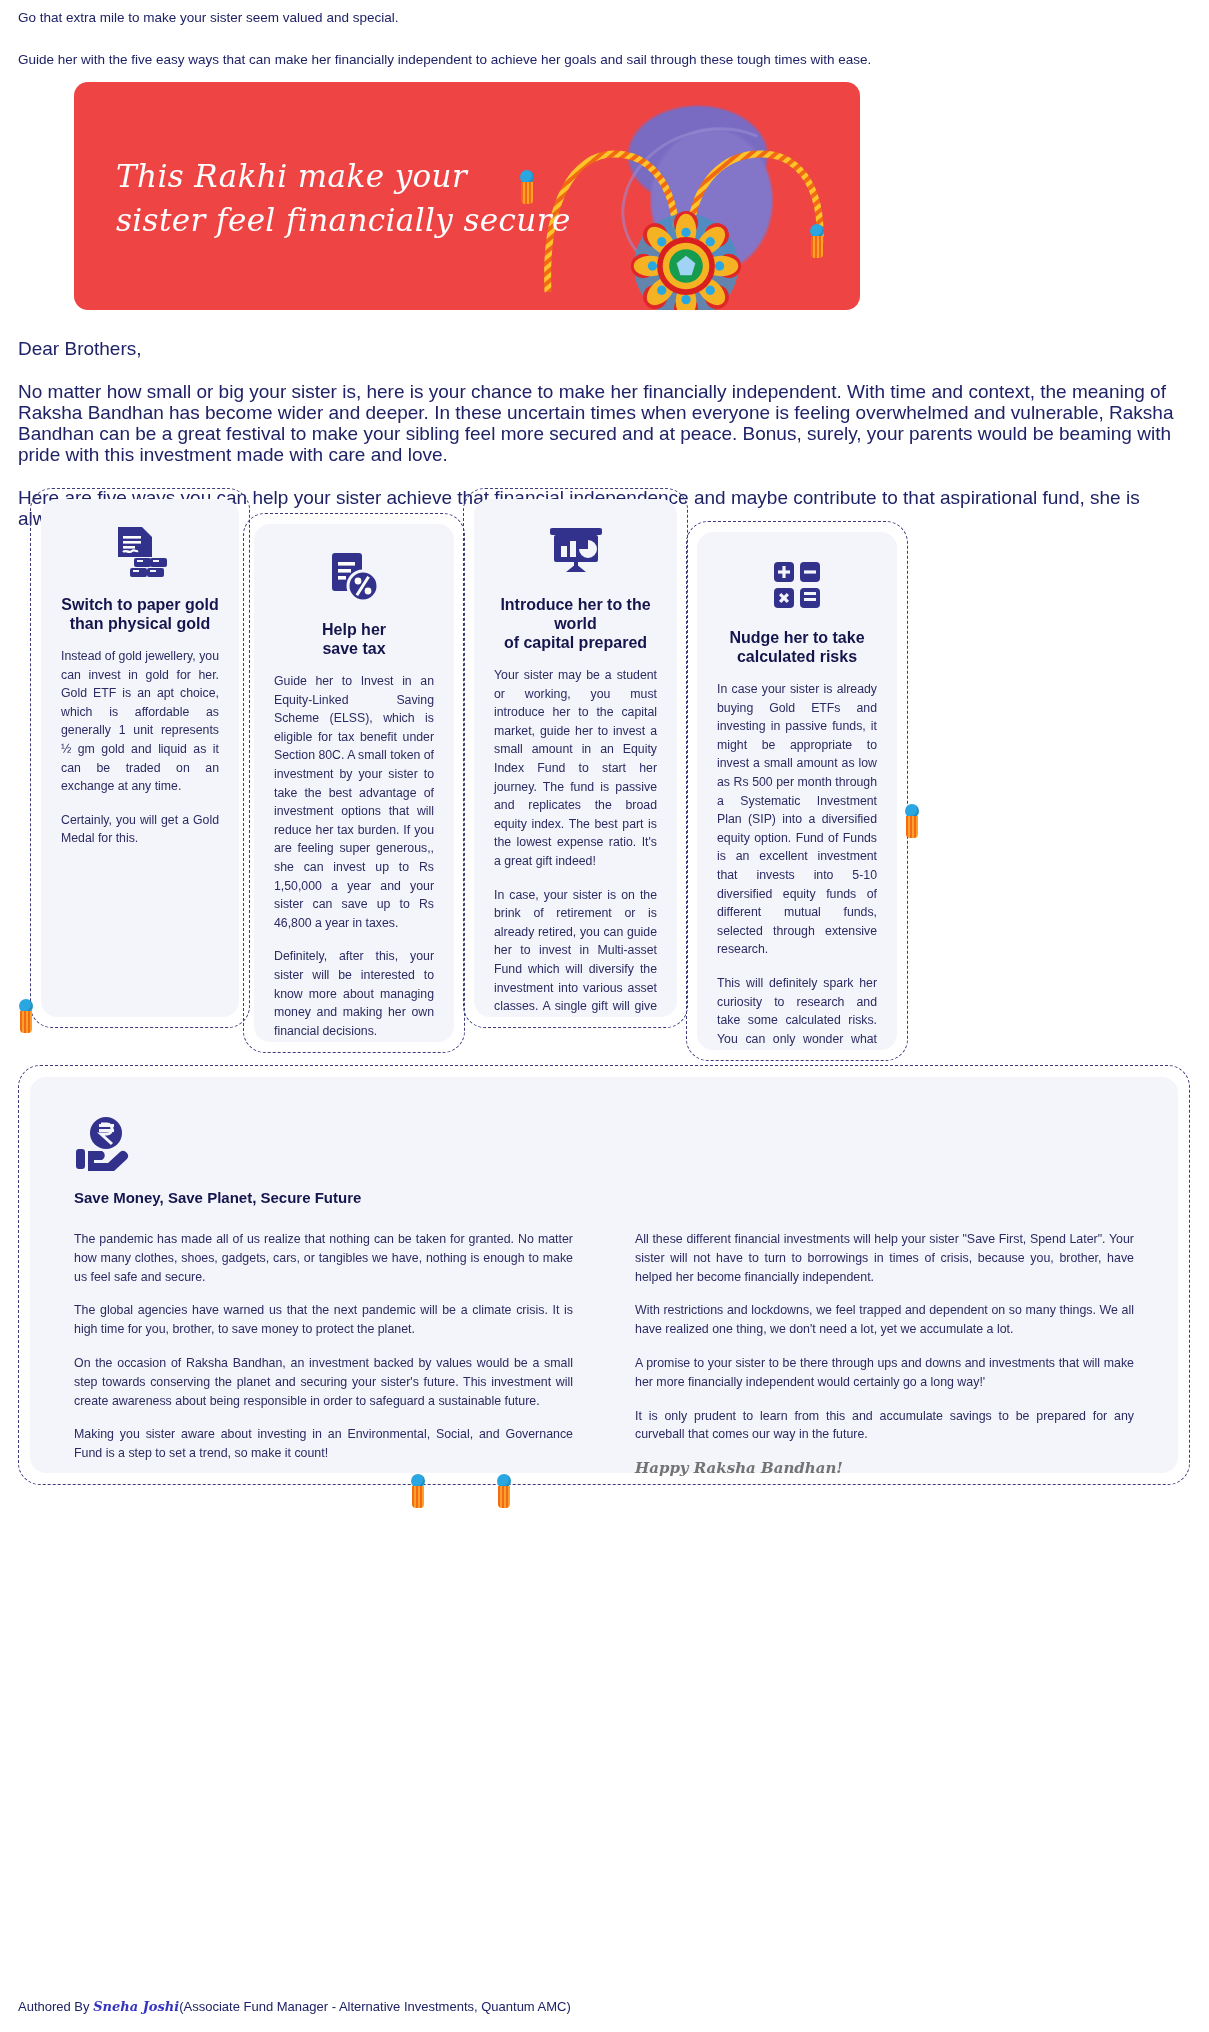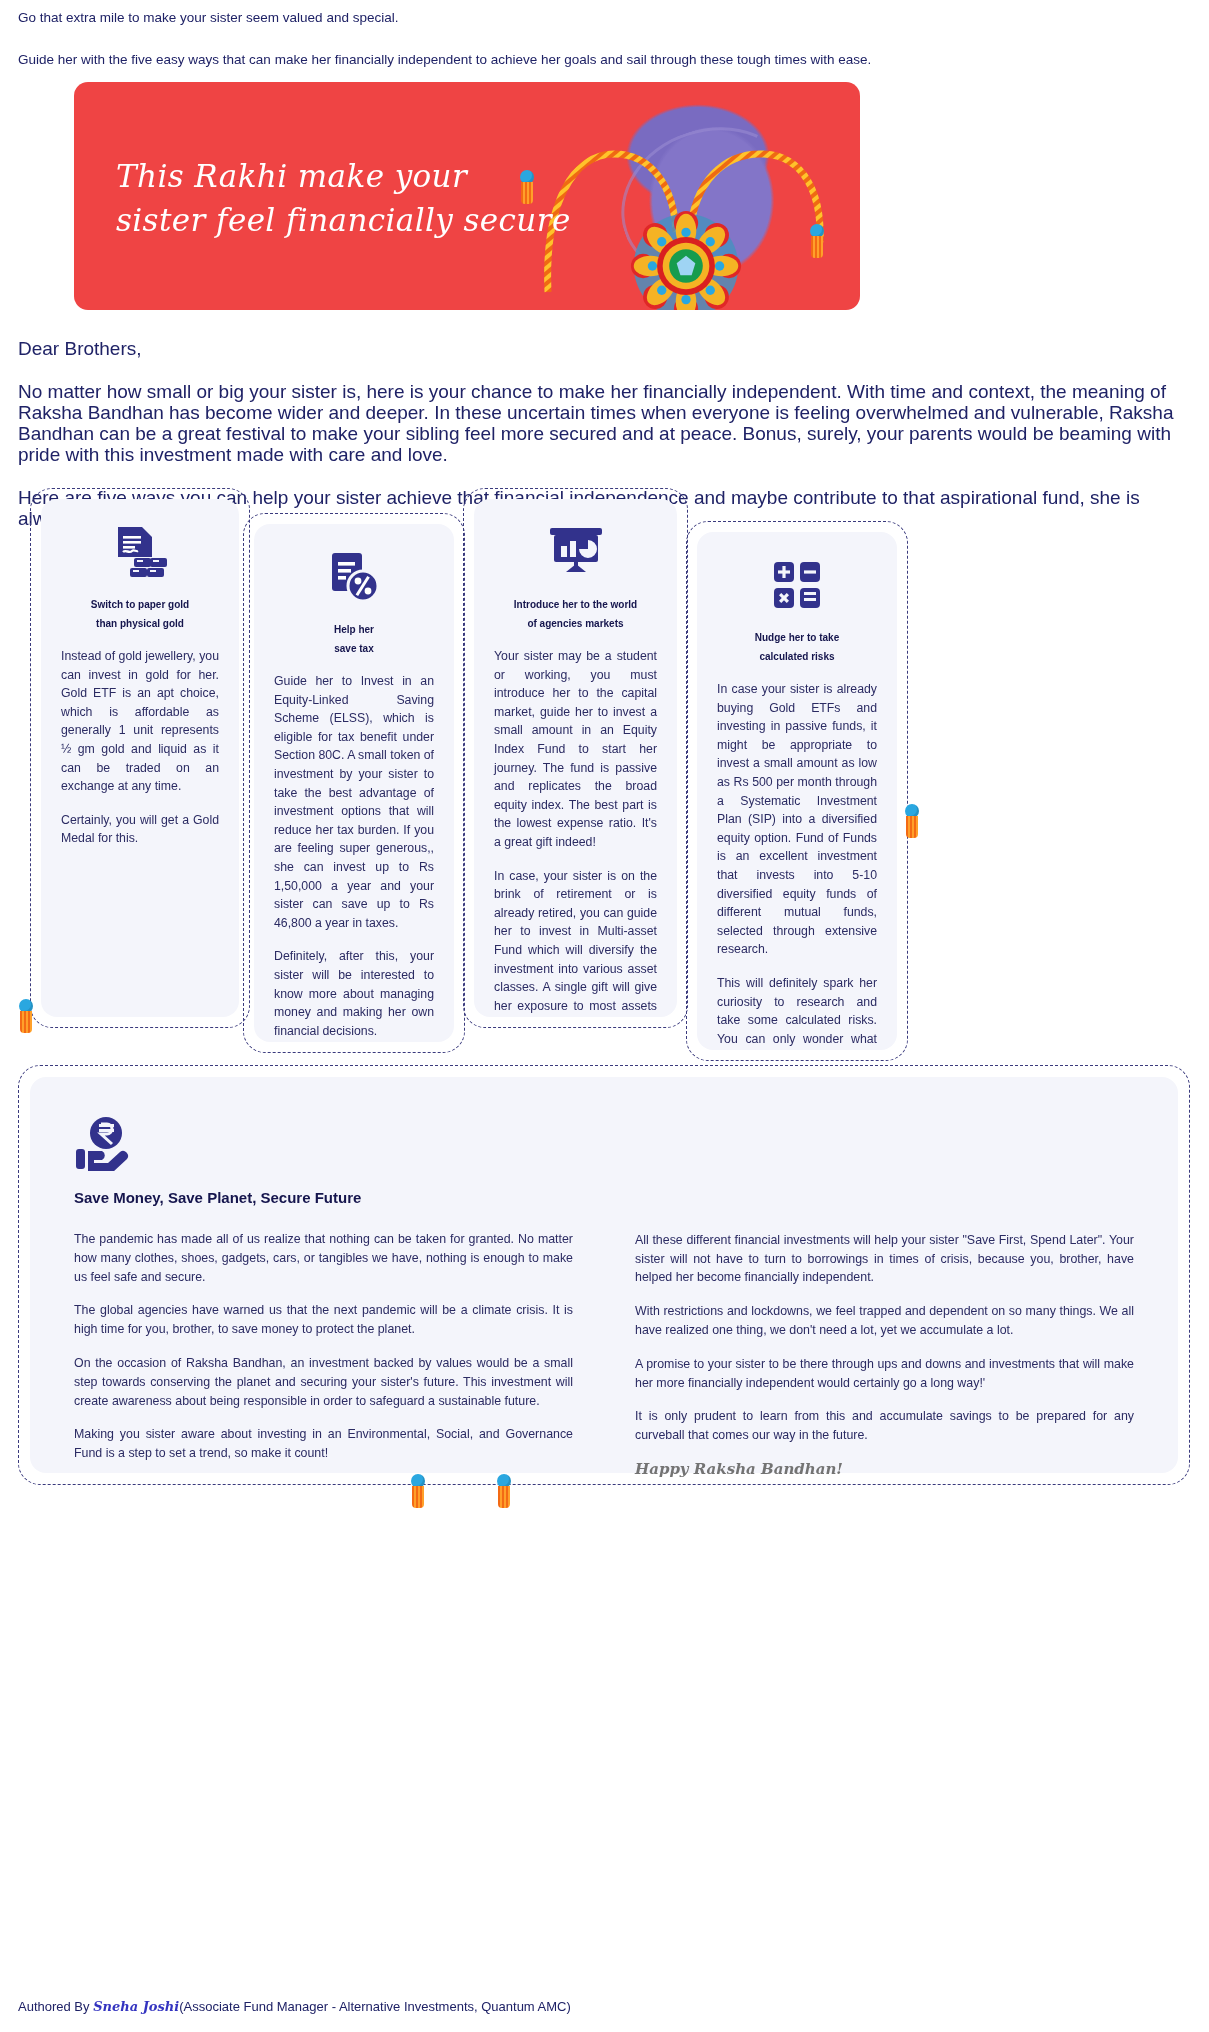--- a/index.html
+++ b/index.html
@@ -93,21 +93,21 @@
     border-radius:16px;
     padding:24px 20px 18px 20px;
     overflow:hidden;
   }
   .card-icon {
     width:100%; height:58px;
     display:flex; align-items:center; justify-content:center;
     margin-bottom:14px;
   }
   .card-title {
-    text-align:center; font-size:10px; font-weight:bold;
+    text-align:center; font-size:16px; font-weight:bold;
     line-height:19px; color:#15154d; margin-bottom:14px;
     white-space:pre-line;
   }
   .card-body { font-size:12.3px; line-height:18.6px; color:#2b2b63; text-align:justify; }
   .card-body p { margin:0 0 15px 0; }
 
   .c1 { left:30px; top:0px;   width:220px; height:540px; }
   .c2 { left:243px; top:25px; width:222px; height:540px; }
   .c3 { left:463px; top:0px;  width:225px; height:540px; }
   .c4 { left:686px; top:33px; width:222px; height:540px; }
@@ -117,21 +117,21 @@
     position:absolute; left:18px; top:1065px;
     width:1172px; height:420px;
     border:1.6px dashed #3a3a7d; border-radius:22px; padding:11px;
   }
   .bottom-inner {
     width:100%; height:100%;
     background:#f4f5fb; border-radius:16px;
     padding:38px 44px 26px 44px;
     position:relative;
   }
-  .bottom-cols { display:flex; gap:62px; margin-top:12px;align-items:flex-end; }
+  .bottom-cols { display:flex; gap:62px; margin-top:12px; }
   .bcol { flex:1; }
   .bottom-heading {
     font-size:15px; font-weight:bold; color:#15154d; margin:0 0 24px 0;
   }
   .bcol p { margin:0 0 15px 0; font-size:12.4px; line-height:18.8px; color:#2b2b63; text-align:justify; }
   .signature {
     font-family:"DejaVu Serif", serif; font-style:italic; font-weight:bold;
     font-size:15px; color:#737373; margin-top:4px;
   }
 
@@ -288,21 +288,21 @@
           <rect x="2" y="1" width="52" height="7" rx="2"></rect>
           <rect x="6" y="8" width="44" height="27" rx="2"></rect>
           <rect x="26" y="35" width="4" height="10"></rect>
           <path d="M18 45 l10 -8 l10 8 z"></path>
           <rect x="13" y="19" width="6" height="11" fill="#f4f5fb"></rect>
           <rect x="22" y="14" width="6" height="16" fill="#f4f5fb"></rect>
           <path d="M40 13 a9 9 0 1 1 -9 9 h9 z" fill="#f4f5fb"></path>
         </svg>
       </div>
       <div class="card-title">Introduce her to the world
-of agencies markets</div>
+of capital prepared</div>
       <div class="card-body">
         <p>Your sister may be a student or working, you must introduce her to the capital market, guide her to invest a small amount in an Equity Index Fund to start her journey. The fund is passive and replicates the broad equity index. The best part is the lowest expense ratio. It's a great gift indeed!</p>
         <p>In case, your sister is on the brink of retirement or is already retired, you can guide her to invest in Multi-asset Fund which will diversify the investment into various asset classes. A single gift will give her exposure to most assets in the capital markets</p>
       </div>
     </div>
   </div>
 
   <div class="card-outer c4">
     <div class="card-inner">
       <div class="card-icon">

